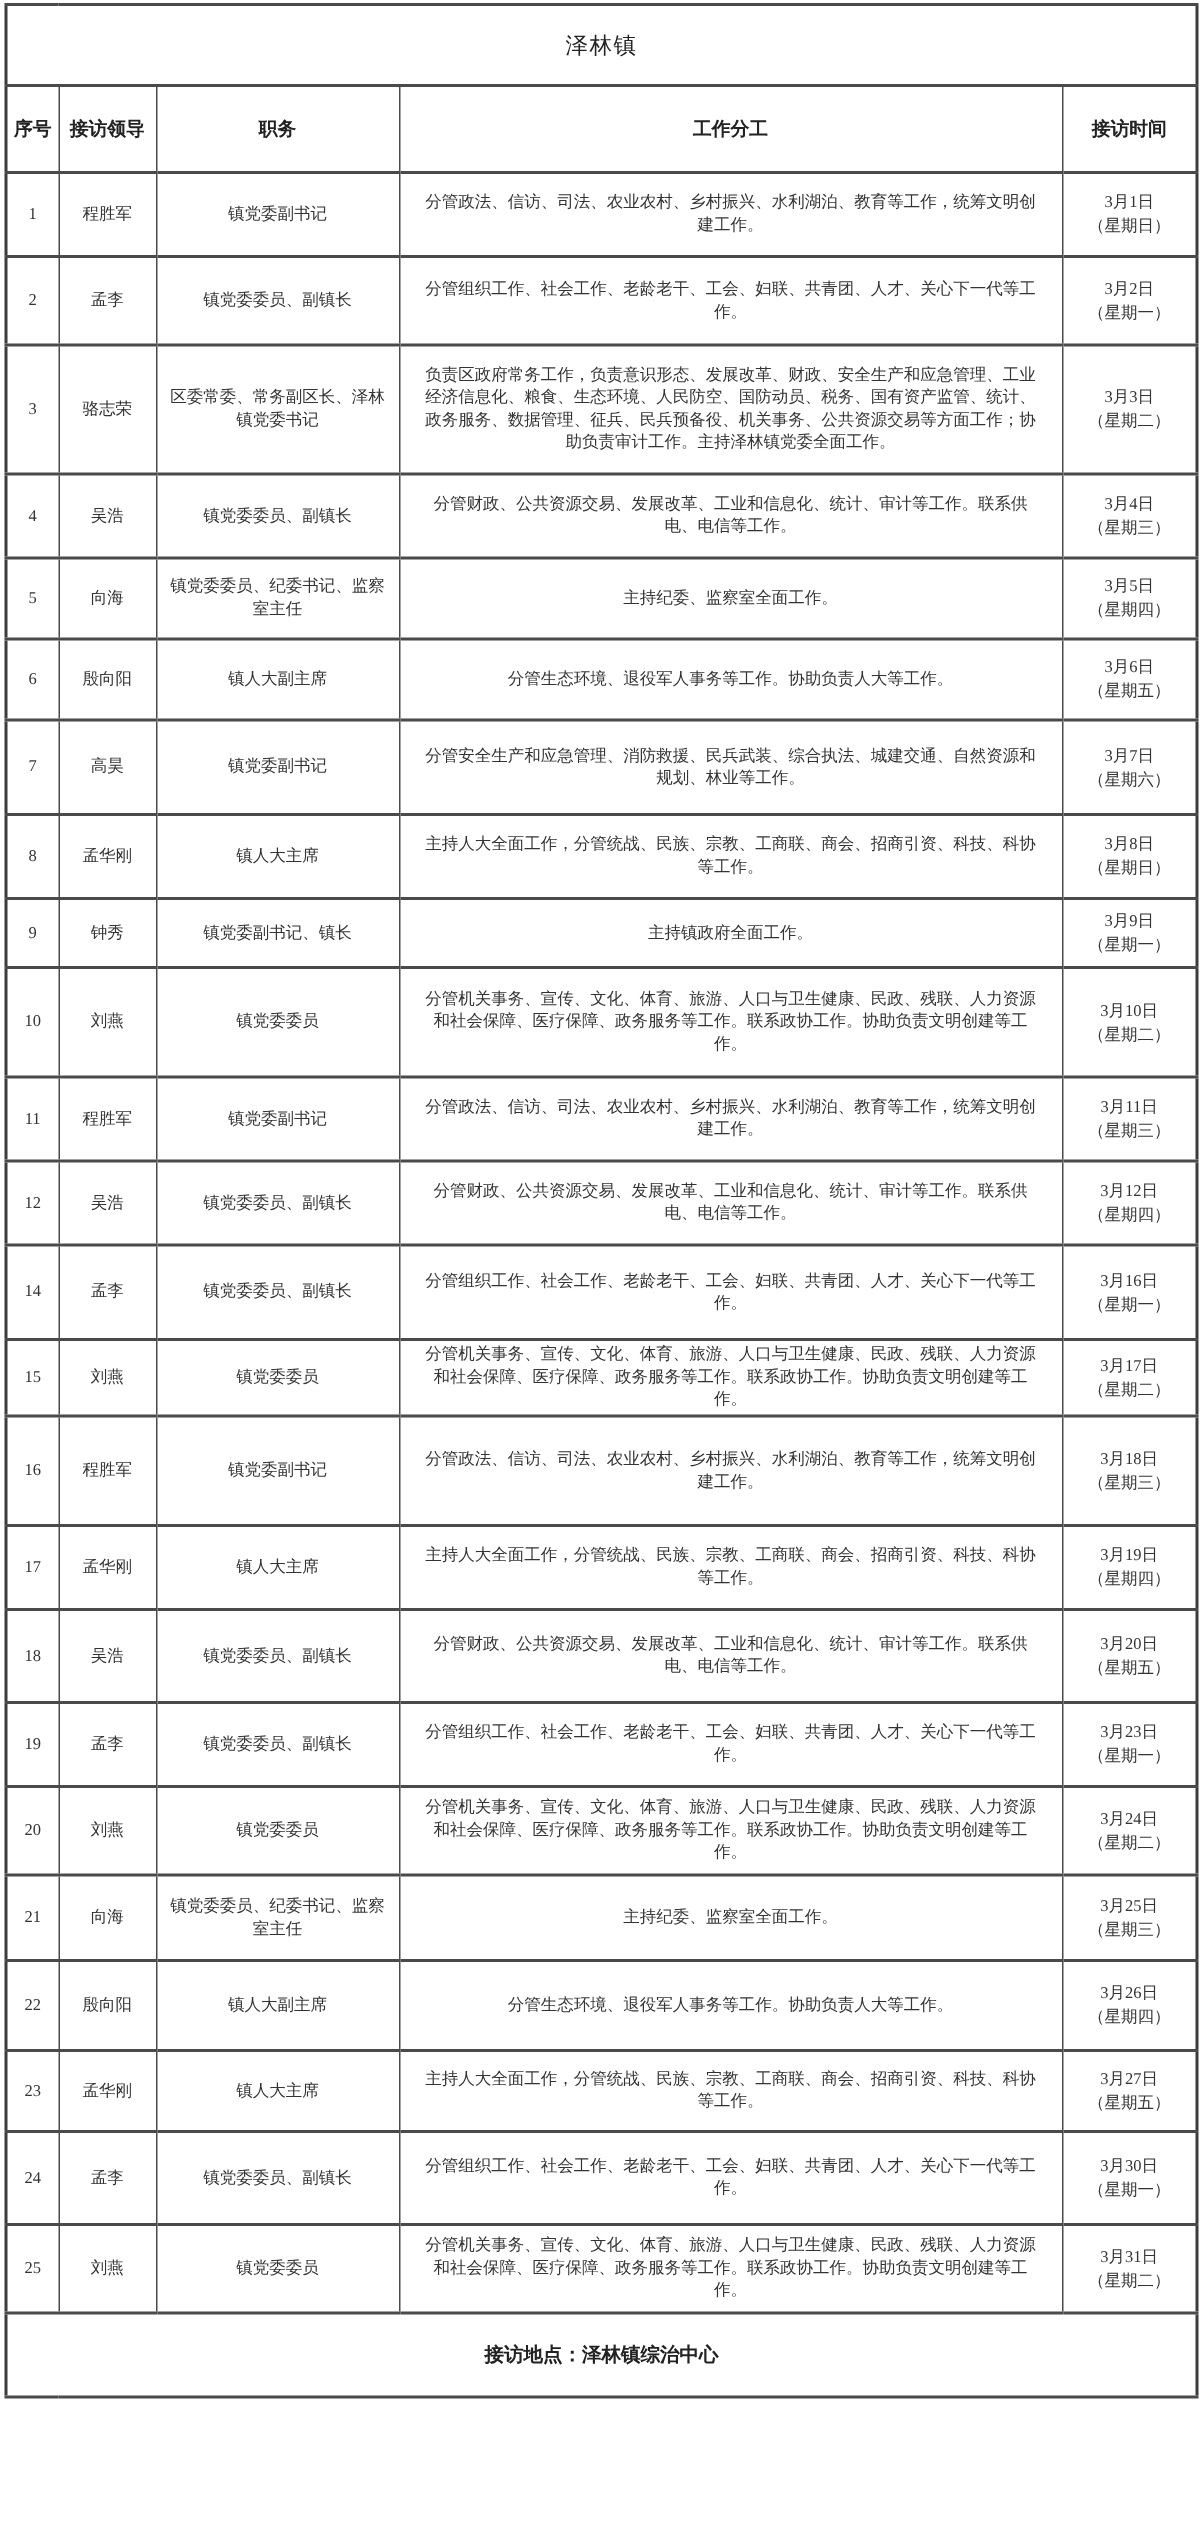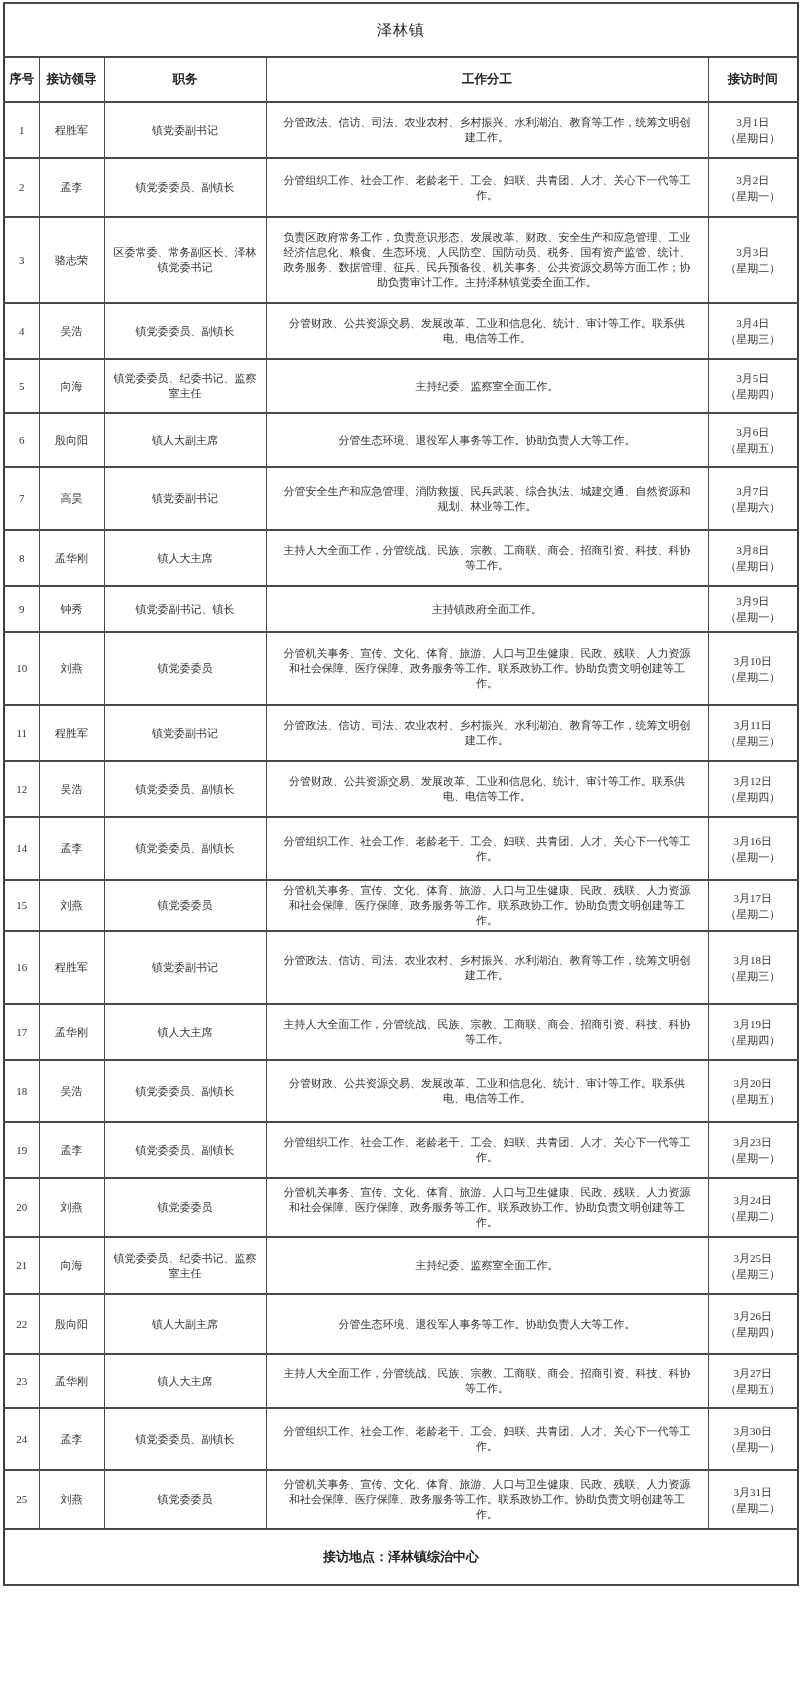--- a/index.html
+++ b/index.html
@@ -34,21 +34,21 @@
     box-sizing: border-box;
   }
   .title-row td {
     height: 54px;
     font-size: 15px;
     font-weight: normal;
     color: #222222;
     letter-spacing: 1px;
   }
   thead th {
-    height: 45px;
+    height: 58px;
     font-size: 12.5px;
     font-weight: bold;
     color: #222222;
     background: #ffffff;
   }
   tbody td {
     font-size: 11px;
     line-height: 15px;
   }
   tbody tr { height: 56px; }

